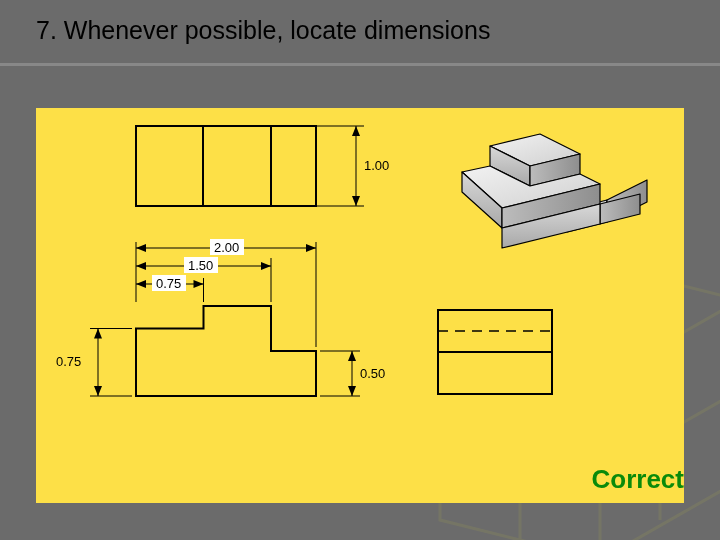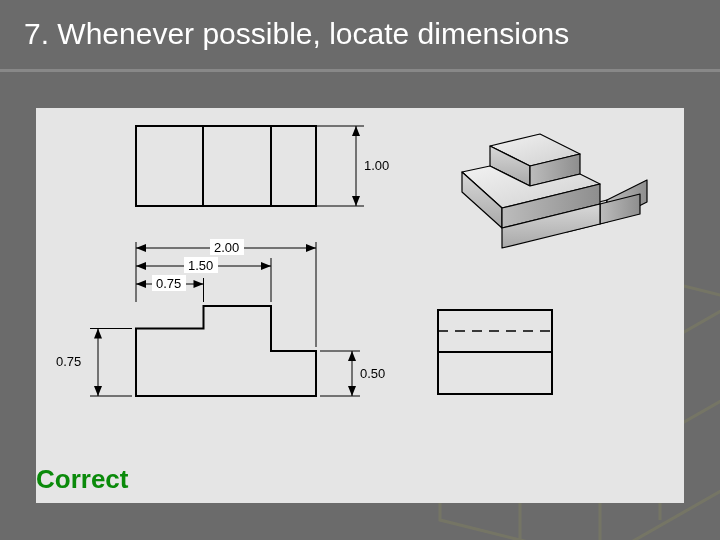--- a/index.html
+++ b/index.html
@@ -7,37 +7,37 @@
     width: 720px;
     height: 540px;
     background: #6b6b6b;
     font-family: Arial, Helvetica, sans-serif;
     position: relative;
     overflow: hidden;
   }
   .header {
     position: absolute;
     top: 0; left: 0; right: 0;
-    padding: 14px 24px 16px 24px;
-    color: #ffffff;
-    font-size: 30px;
+    padding: 14px 24px 16px 36px;
+    color: #000000;
+    font-size: 25px;
     line-height: 1.3;
     border-bottom: 3px solid #888;
   }
   .header .line2 { padding-left: 36px; }
   .drawing-area {
     position: absolute;
     top: 108px; left: 36px;
     width: 648px; height: 395px;
-    background: #e5e5e5;
+    background: #fde047;
   }
   .correct-label {
     position: absolute;
     left: 0; right: 0; bottom: 8px;
-    text-align: left;
+    text-align: right;
     font-size: 26px;
     font-weight: bold;
     color: #0a8a0a;
   }
   .bg-wire {
     position: absolute;
     right: -40px; bottom: -40px;
     width: 360px; height: 360px;
     opacity: 0.35;
   }

